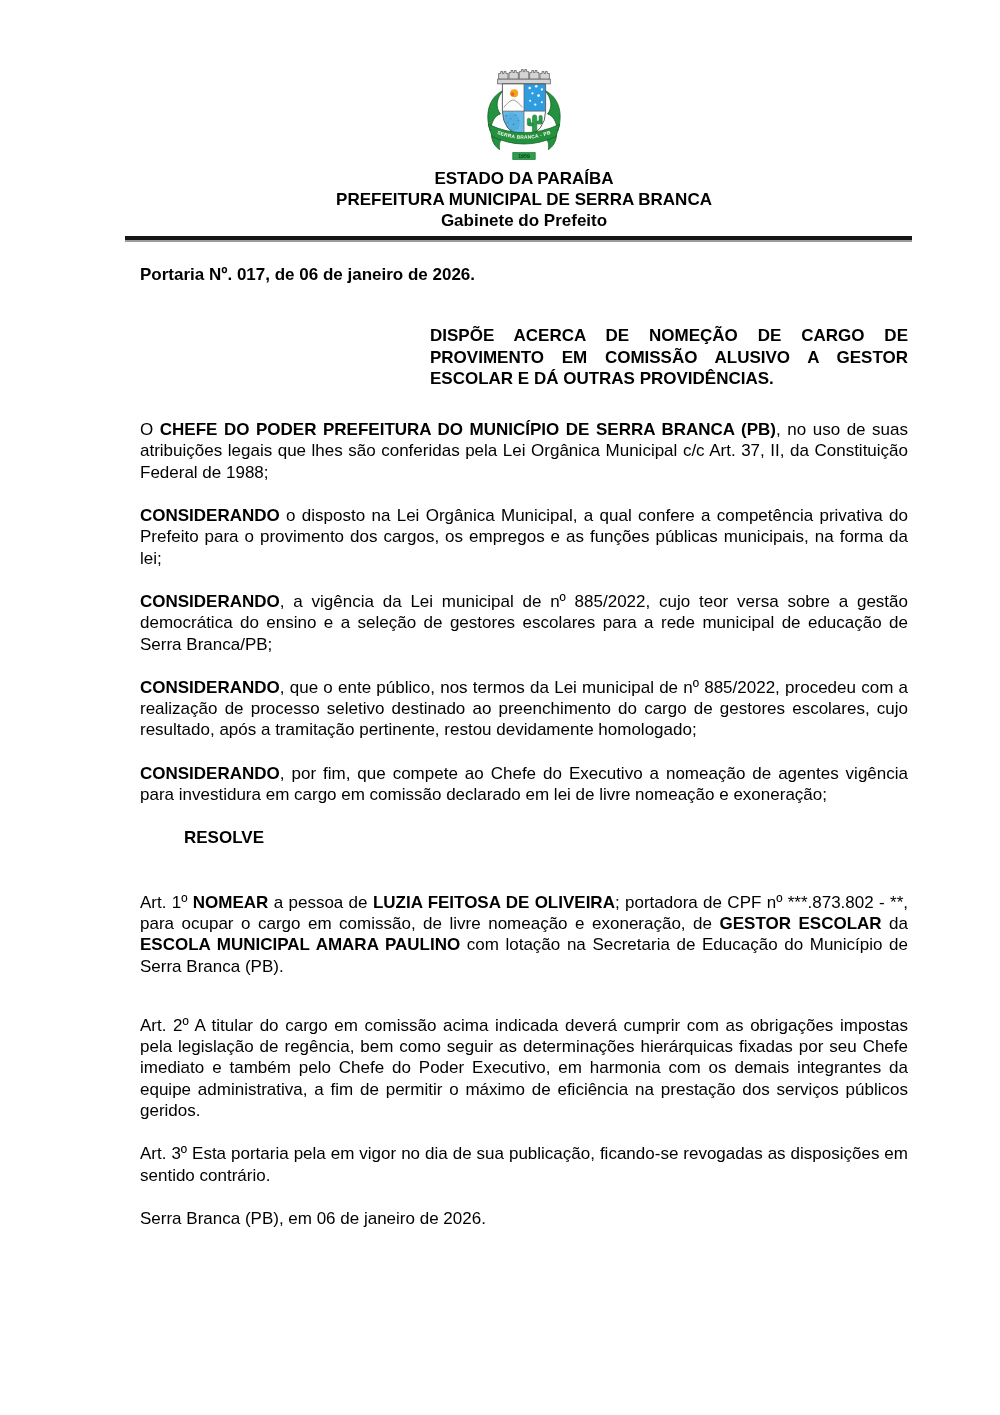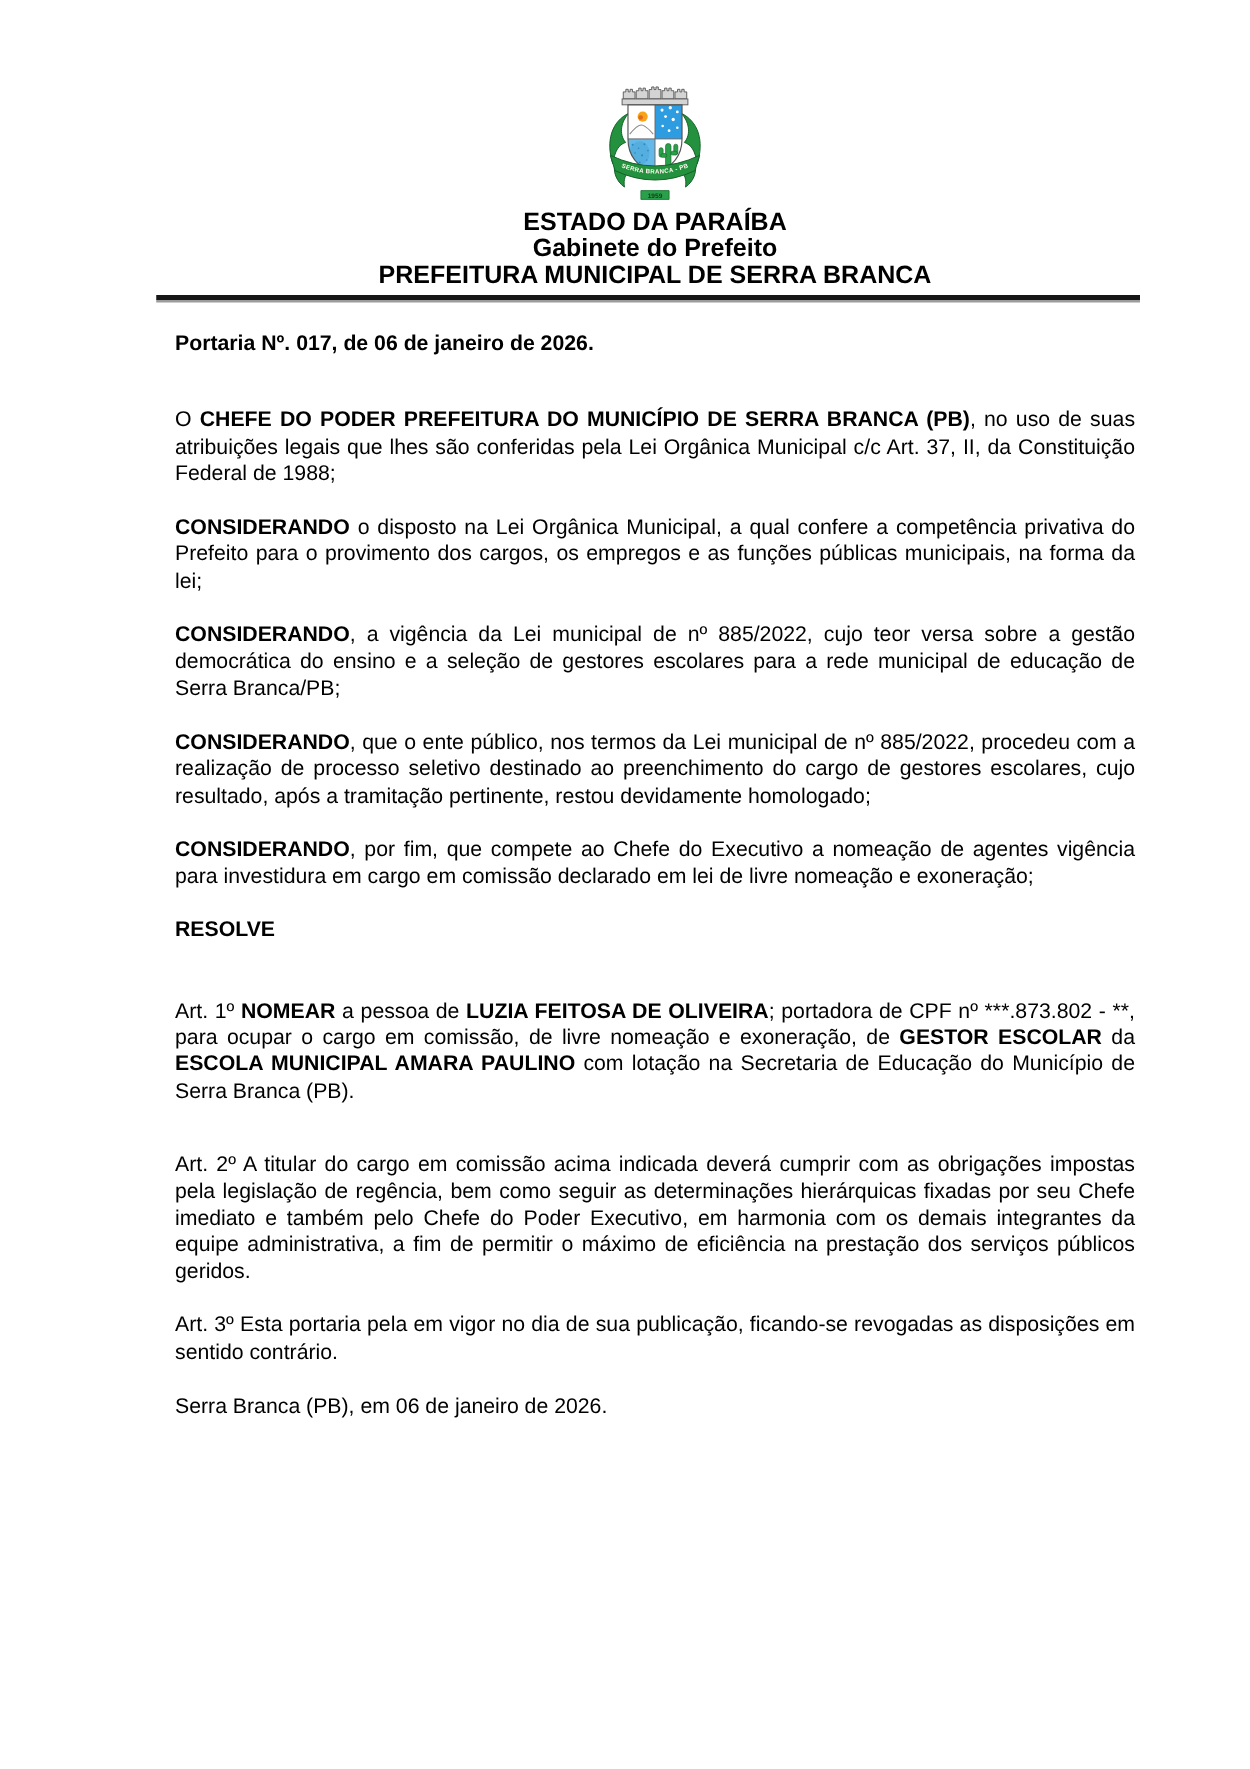--- a/index.html
+++ b/index.html
@@ -13,36 +13,36 @@
     color: #000000;
     font-family: "Liberation Sans", "DejaVu Sans", sans-serif;
     font-size: 17px;
     line-height: 21.3px;
     padding: 62px 92px 0 140px;
     overflow: hidden;
     position: relative;
   }
   .doc-header { text-align: center; }
   .crest { display: inline-block; vertical-align: top; }
-  .header-lines { font-weight: bold; font-size: 20px; line-height: 21px; margin-top: 4px; }
+  .header-lines { font-weight: bold; font-size: 17px; line-height: 21px; margin-top: 4px; }
   .rule {
     margin: 5px -4px 0 -15px;
     height: 2px;
     border-top: 4px solid #161616;
     border-bottom: 2px solid #9c9c9c;
   }
   .title { font-weight: bold; margin-top: 22px; margin-bottom: 40px; }
   .ementa {
     font-weight: bold;
     text-align: justify;
     margin-left: 290px;
     margin-bottom: 30px;
   }
   .body-p { text-align: justify; margin-bottom: 22px; }
-  .resolve { font-weight: bold; margin-bottom: 43px; }
+  .resolve { font-weight: bold; margin-bottom: 43px; margin-left: 44px; }
   .art1 { margin-bottom: 38px; }
   .art2 { }
   .art3 { margin-bottom: 22px; }
   .dateline { margin-bottom: 0; }
 </style>
 </head>
 <body>
 
 <div class="page">
 
@@ -135,30 +135,31 @@
       </g>
 
       <g>
         <path d="M38,96 h24 v7.5 h-24 z" stroke="#17702e" stroke-width="0.7" fill="#2aa04a"></path>
         <text x="50" y="102" text-anchor="middle" font-size="5.6" font-weight="bold" fill="#123b1c" font-family="Liberation Sans, sans-serif">1959</text>
       </g>
     </svg>
 
     <div class="header-lines">
       <div>ESTADO DA PARAÍBA</div>
+      <div>PREFEITURA MUNICIPAL DE SERRA BRANCA</div>
       <div>Gabinete do Prefeito</div>
-      <div>PREFEITURA MUNICIPAL DE SERRA BRANCA</div>
     </div>
   </header>
 
   <div class="rule"></div>
 
   <main>
     <p class="title">Portaria Nº. 017, de 06 de janeiro de 2026.</p>
 
+    <p class="ementa">DISPÕE ACERCA DE NOMEÇÃO DE CARGO DE PROVIMENTO EM COMISSÃO ALUSIVO A GESTOR ESCOLAR E DÁ OUTRAS PROVIDÊNCIAS.</p>
 
     <p class="body-p"><span>O </span><span style="font-weight: bold;">CHEFE DO PODER PREFEITURA DO MUNICÍPIO DE SERRA BRANCA (PB)</span><span>, no uso de suas atribuições legais que lhes são conferidas pela Lei Orgânica Municipal c/c Art. 37, II, da Constituição Federal de 1988;</span></p>
 
     <p class="body-p"><span style="font-weight: bold;">CONSIDERANDO</span><span> o disposto na Lei Orgânica Municipal, a qual confere a competência privativa do Prefeito para o provimento dos cargos, os empregos e as funções públicas municipais, na forma da lei;</span></p>
 
     <p class="body-p"><span style="font-weight: bold;">CONSIDERANDO</span><span>, a vigência da Lei municipal de nº 885/2022, cujo teor versa sobre a gestão democrática do ensino e a seleção de gestores escolares para a rede municipal de educação de Serra Branca/PB;</span></p>
 
     <p class="body-p"><span style="font-weight: bold;">CONSIDERANDO</span><span>, que o ente público, nos termos da Lei municipal de nº 885/2022, procedeu com a realização de processo seletivo destinado ao preenchimento do cargo de gestores escolares, cujo resultado, após a tramitação pertinente, restou devidamente homologado;</span></p>
 
 

